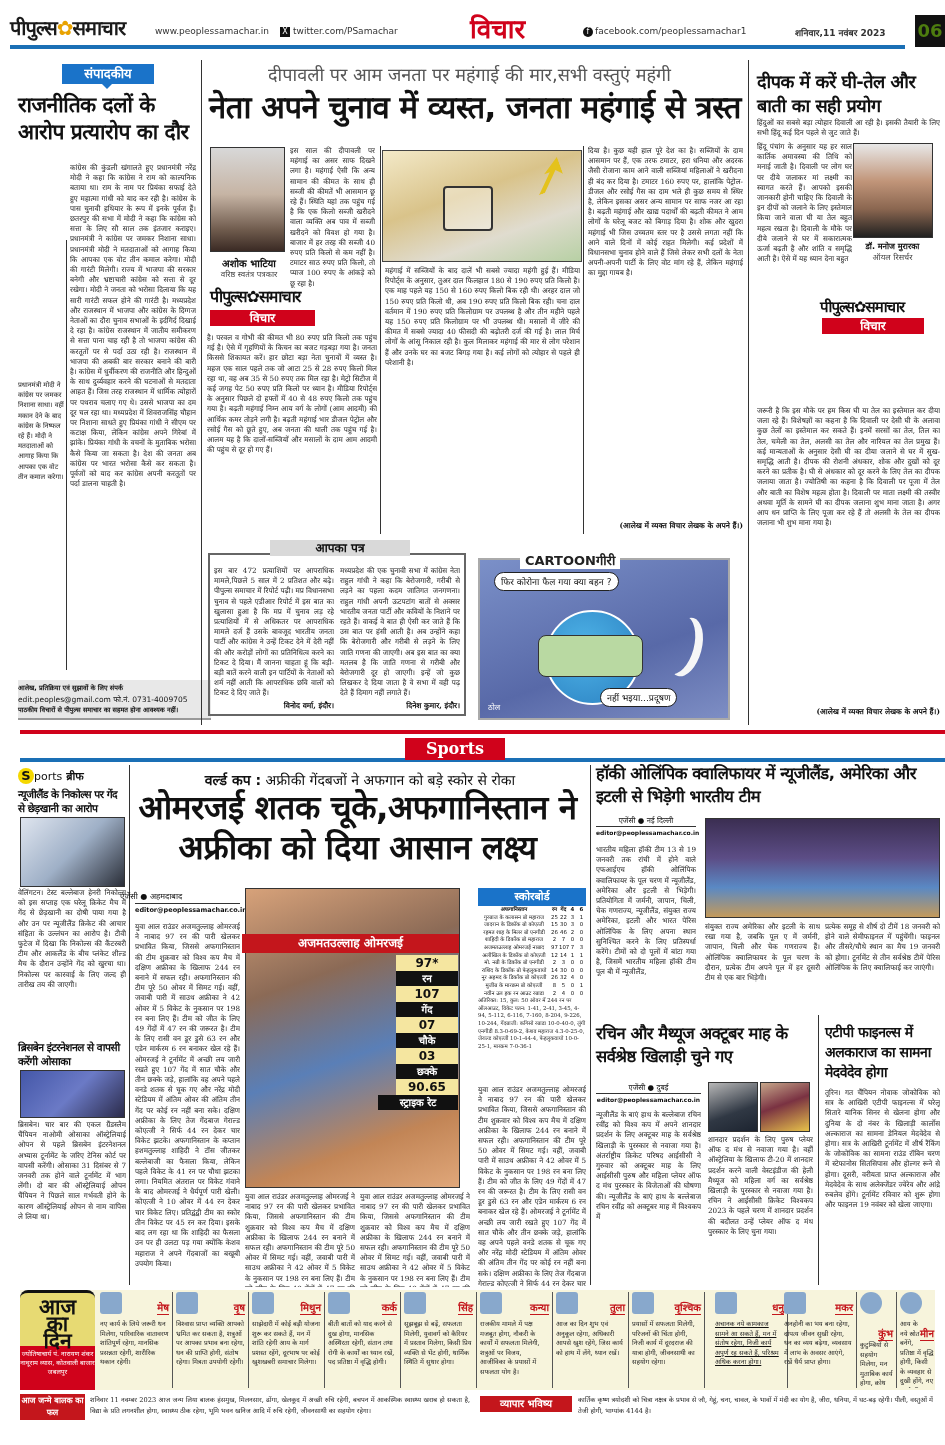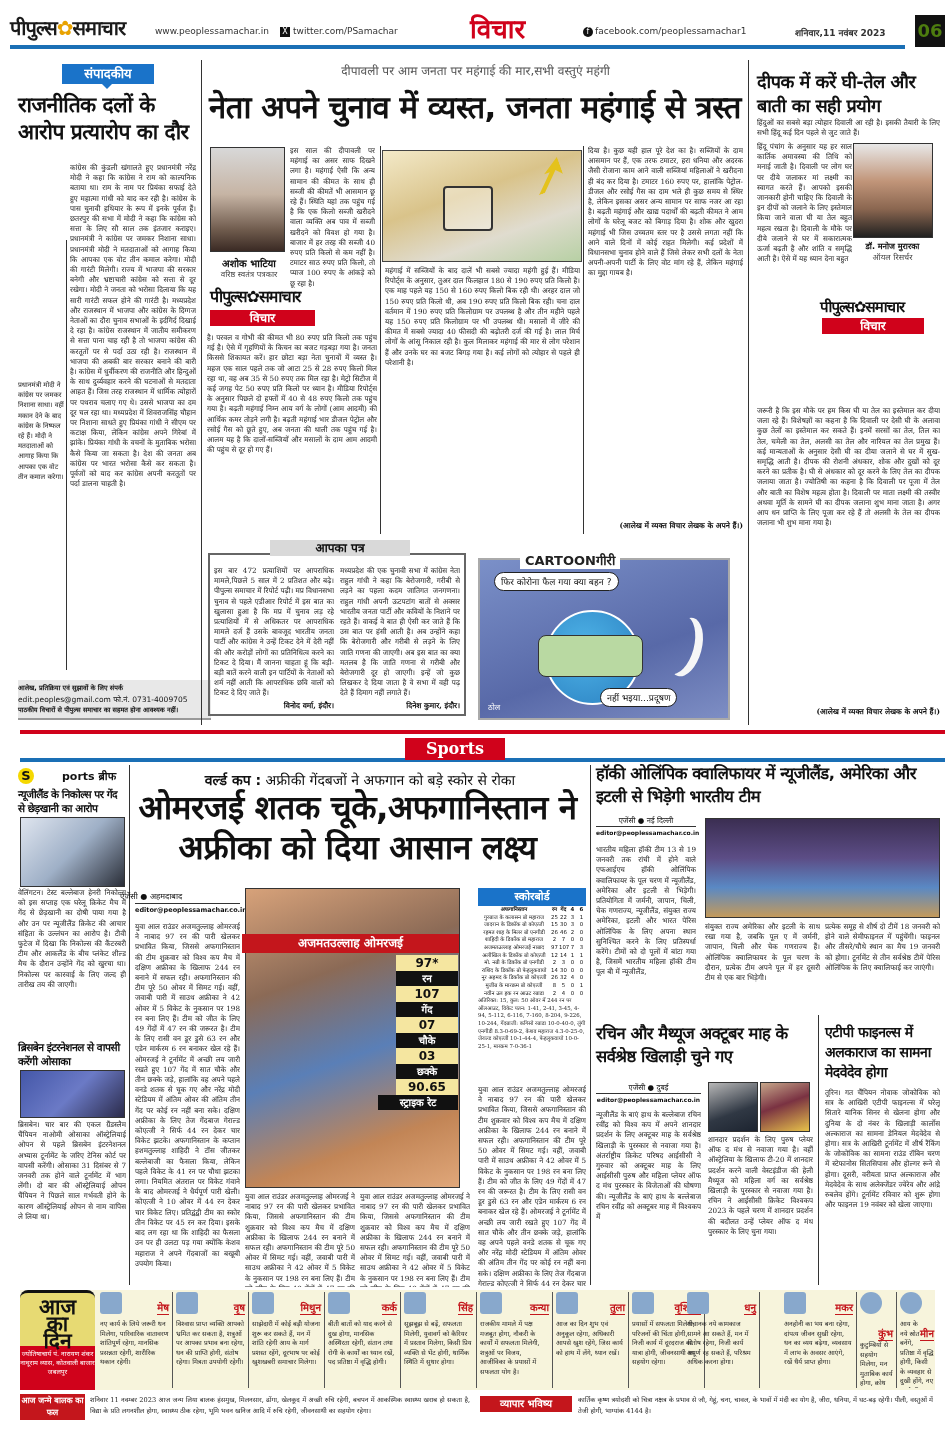--- a/index.html
+++ b/index.html
@@ -18,21 +18,21 @@
   .xicon { display:inline-block; width:10px;height:10px;background:#111;color:#fff;font-size:8px;line-height:10px;text-align:center;margin-right:3px; vertical-align: middle;}
   .fbicon { display:inline-block; width:10px;height:10px;border-radius:50%;background:#111;color:#fff;font-size:8px;line-height:10px;text-align:center;margin-right:2px; vertical-align: middle;}
   
   .sampadkiya { left: 62px; top: 64px; width: 92px; height: 20px; background: #1a73c9; color: #fff; font-size: 13px; font-weight: bold; text-align: center; line-height: 20px; }
   .sampadkiya:after { content:""; position:absolute; left:40px; bottom:-5px; border:5px solid transparent; border-top-color:#1a73c9; border-bottom:0; }
   .ed-title { left: 18px; top: 92px; width: 180px; font-size: 21px; line-height: 27px; }
   .vline { background: #333; width: 1px; }
   .hline { background: #333; height: 1px; }
   .contact-box { left: 18px; top: 680px; width: 193px; height: 40px; background: #e8e8e8; border-bottom: 2px solid #999; font-size: 6.5px; line-height: 11px; padding-top: 3px; }
   
-  .subhead { left: 208px; top: 62px; width: 535px; text-align: center; font-size: 12px; color: #555; font-weight: normal; }
+  .subhead { left: 202px; top: 62px; width: 535px; text-align: center; font-size: 18px; color: #555; font-weight: normal; }
   .mainhead { left: 205px; top: 88px; width: 540px; text-align: center; font-size: 31px; line-height: 38px; }
   .photo { background: linear-gradient(135deg,#cfcfcf,#8a8a8a); border: 1px solid #333; }
   .byline-name { font-size: 10px; font-weight: bold; text-align: center; }
   .byline-role { font-size: 8px; color: #444; text-align: center; }
   .minilogo { font-size: 16px; font-weight: bold; letter-spacing: -1px; }
   .redtag { background: #d0021b; color: #fff; font-weight: bold; text-align: center; }
   .infographic { left: 582px; top: 150px; width: 162px; height: 112px; background: linear-gradient(160deg,#f3e9c8,#d9c38a 40%,#e0dccf 70%,#b7d0a4); border: 1px solid #444; }
   .infographic .arrow { position:absolute; right: 18px; top: 10px; width: 30px; height: 30px; background: #e4c21c; transform: rotate(-20deg); clip-path: polygon(0 100%, 60% 40%, 40% 40%, 100% 0, 100% 60%, 80% 40%, 20% 100%); }
   .infographic .cart { position:absolute; left: 60px; top: 35px; width: 50px; height: 45px; border: 2px solid #333; border-radius: 4px; background: rgba(255,255,255,0.4); }
   
@@ -158,21 +158,21 @@
   <div class="bubble" style="left:120px; top:128px;">नहीं भइया...प्रदूषण</div>
   <div style="position:absolute; left:8px; bottom:6px; font-size:8px; color:#fff;">ठोल</div>
 </div>
 <div class="abs cartoon-title">CARTOONगीरी</div>
 
 <div class="abs sports-rule-red"></div>
 <div class="abs sports-rule-blue"></div>
 <div class="abs sports-tag">Sports</div>
 
 <div class="abs sb-title">
-  <span class="sb-s">S</span><span style="font-weight:bold;margin-left:28px;">ports</span> <span>ब्रीफ</span>
+  <span class="sb-s">S</span><span style="font-weight:normal;">ports</span> <span>ब्रीफ</span>
 </div>
 <div class="abs hd" style="left:18px; top:787px; width:108px; font-size:10.5px; line-height:14px;">न्यूजीलैंड के निकोल्स पर गेंद से छेड़खानी का आरोप</div>
 <div class="abs photo" style="left:20px; top:817px; width:105px; height:70px; background:linear-gradient(135deg,#dfe5ef,#9fb0c7 50%,#2a2e38);"></div>
 <div class="abs txt" style="left:18px; top:888px; width:108px; height:150px;">वेलिंगटन। टेस्ट बल्लेबाज हेनरी निकोल्स को इस सप्ताह एक घरेलू क्रिकेट मैच में गेंद से छेड़खानी का दोषी पाया गया है और उन पर न्यूजीलैंड क्रिकेट की आचार संहिता के उल्लंघन का आरोप है। टीवी फुटेज में दिखा कि निकोल्स की कैंटरबरी टीम और आकलैंड के बीच प्लंकेट शील्ड मैच के दौरान उन्होंने गेंद को खुरचा था। निकोल्स पर कारवाई के लिए जल्द ही तारीख तय की जाएगी।</div>
 <div class="abs hd" style="left:18px; top:1040px; width:108px; font-size:10.5px; line-height:14px;">ब्रिसबेन इंटरनेशनल से वापसी करेंगी ओसाका</div>
 <div class="abs photo" style="left:20px; top:1070px; width:105px; height:48px; background:linear-gradient(135deg,#4457a8,#6b7ac6 50%,#2b2b4a);"></div>
 <div class="abs txt" style="left:18px; top:1120px; width:108px; height:170px;">ब्रिसबेन। चार बार की एकल ग्रैंडस्लैम चैंपियन नाओमी ओसाका ऑस्ट्रेलियाई ओपन से पहले ब्रिसबेन इंटरनेशनल अभ्यास टूर्नामेंट के जरिए टेनिस कोर्ट पर वापसी करेंगी। ओसाका 31 दिसंबर से 7 जनवरी तक होने वाले टूर्नामेंट में भाग लेंगी। दो बार की ऑस्ट्रेलियाई ओपन चैंपियन ने पिछले साल गर्भवती होने के कारण ऑस्ट्रेलियाई ओपन से नाम वापिस ले लिया था।</div>
 <div class="abs vline" style="left:129px; top:765px; height:520px;"></div>
 
 <div class="abs cric-head-sub">
@@ -325,21 +325,21 @@
 </div>
 
 <div class="abs sign-col" style="left:97px;"><span class="sign-icon"></span><span class="sign-name">मेष</span><div class="sign-text">नए कार्य के लिये जरूरी धन मिलेगा, पारिवारिक वातावरण शांतिपूर्ण रहेगा, मानसिक प्रसन्नता रहेगी, शारीरिक थकान रहेगी।</div></div>
 <div class="abs sign-col" style="left:173px;"><span class="sign-icon"></span><span class="sign-name">वृष</span><div class="sign-text">विश्वास प्राप्त व्यक्ति आपको भ्रमित कर सकता है, शत्रुओं पर आपका प्रभाव बना रहेगा, धन की प्राप्ति होगी, संतोष रहेगा। मित्रता उपयोगी रहेगी।</div></div>
 <div class="abs sign-col" style="left:249px;"><span class="sign-icon"></span><span class="sign-name">मिथुन</span><div class="sign-text">साझेदारी में कोई बड़ी योजना शुरू कर सकते हैं, मन में शांति रहेगी आय के मार्ग प्रशस्त रहेंगे, दूरभाष पर कोई खुशखबरी समाचार मिलेगा।</div></div>
 <div class="abs sign-col" style="left:325px;"><span class="sign-icon"></span><span class="sign-name">कर्क</span><div class="sign-text">बीती बातों को याद करने से दुख होगा, मानसिक अस्थिरता रहेगी, संतान तथा रोगी के कार्यों का ध्यान रखें, पद प्रतिष्ठा में वृद्धि होगी।</div></div>
 <div class="abs sign-col" style="left:401px;"><span class="sign-icon"></span><span class="sign-name">सिंह</span><div class="sign-text">सूझबूझ से बढ़ें, सफलता मिलेगी, युवावर्ग को कैरियर में प्रस्ताव मिलेगा, किसी प्रिय व्यक्ति से भेंट होगी, धार्मिक स्थिति में सुधार होगा।</div></div>
 <div class="abs sign-col" style="left:477px;"><span class="sign-icon"></span><span class="sign-name">कन्या</span><div class="sign-text">राजकीय मामले में पक्ष मजबूत होगा, नौकरी के कार्यों में सफलता मिलेगी, शत्रुओं पर विजय, आजीविका के प्रयासों में सफलता योग है।</div></div>
 <div class="abs sign-col" style="left:553px;"><span class="sign-icon"></span><span class="sign-name">तुला</span><div class="sign-text">आज का दिन शुभ एवं अनुकूल रहेगा, अधिकारी आपसे खुश रहेंगे, जिस कार्य को हाथ में लेंगे, ध्यान रखें।</div></div>
 <div class="abs sign-col" style="left:629px;"><span class="sign-icon"></span><span class="sign-name">वृश्चिक</span><div class="sign-text">प्रयासों में सफलता मिलेगी, परिजनों की चिंता होगी, निजी कार्य में दूरदराज की यात्रा होगी, जीवनसाथी का सहयोग रहेगा।</div></div>
-<div class="abs sign-col" style="left:684px;"><span class="sign-icon"></span><span class="sign-name">धनु</span><div class="sign-text">अचानक नये कामकाज सामने आ सकते हैं, मन में संतोष रहेगा, निजी कार्य अपूर्ण रह सकते हैं, परिश्रम अधिक करना होगा।</div></div>
+<div class="abs sign-col" style="left:712px;text-decoration:underline;"><span class="sign-icon"></span><span class="sign-name">धनु</span><div class="sign-text">अचानक नये कामकाज सामने आ सकते हैं, मन में संतोष रहेगा, निजी कार्य अपूर्ण रह सकते हैं, परिश्रम अधिक करना होगा।</div></div>
 <div class="abs sign-col" style="left:781px;"><span class="sign-icon"></span><span class="sign-name">मकर</span><div class="sign-text">अनहोनी का भय बना रहेगा, दांपत्य जीवन सुखी रहेगा, धन का व्यय बढ़ेगा, व्यवसाय में लाभ के अवसर आएंगे, रखें धैर्य प्राप्त होगा।</div></div>
 <div class="abs sign-col" style="left:857px; width:40px; overflow:hidden;"><span class="sign-icon" style="border-radius:50%;"></span><span class="sign-name">कुंभ</span><div class="sign-text">कुटुम्बियों से सहयोग मिलेगा, मन मुताबिक कार्य होगा, क्रोध पर नियंत्रण रखें, शत्रु पर विजय, संभावना होगी।</div></div>
 <div class="abs sign-col" style="left:897px; width:40px; border-right:none; overflow:hidden;"><span class="sign-icon" style="border-radius:50%;"></span><span class="sign-name">मीन</span><div class="sign-text">आय के नये स्रोत बनेंगे, प्रतिष्ठा में वृद्धि होगी, किसी के व्यवहार से दुखी होंगे, नए कार्य की योजना बनेगी, समाधान होगा।</div></div>
 
 <div class="abs foot-tag" style="left:20px; top:1394px; width:65px; height:26px; font-size:8px; line-height:12px; padding-top:1px;">आज जन्मे बालक का फल</div>
 <div class="abs txt" style="left:90px; top:1395px; width:380px; height:25px; font-size:6.6px; line-height:11px;">शनिवार 11 नवम्बर 2023 आज जन्म लिया बालक हंसमुख, मिलनसार, ढोंगा, खेलकूद में अच्छी रुचि रहेगी, बचपन में आकस्मिक स्वास्थ्य खराब हो सकता है, विद्या के प्रति लगनशील होगा, स्वास्थ्य ठीक रहेगा, भूमि भवन खनिज आदि में रुचि रहेगी, जीवनसाथी का सहयोग रहेगा।</div>
 
 <div class="abs foot-tag" style="left:480px; top:1396px; width:92px; height:16px; font-size:10px; line-height:16px;">व्यापार भविष्य</div>
 <div class="abs txt" style="left:578px; top:1395px; width:355px; height:25px; font-size:6.6px; line-height:11px;">कार्तिक कृष्ण त्रयोदशी को चित्रा नक्षत्र के प्रभाव से जौ, गेहूं, चना, चावल, के भावों में मंदी का योग है, जीरा, धनिया, में घट-बढ़ रहेगी। पीली, वस्तुओं में तेजी होगी, भाग्यांक 4144 है।</div>
 

